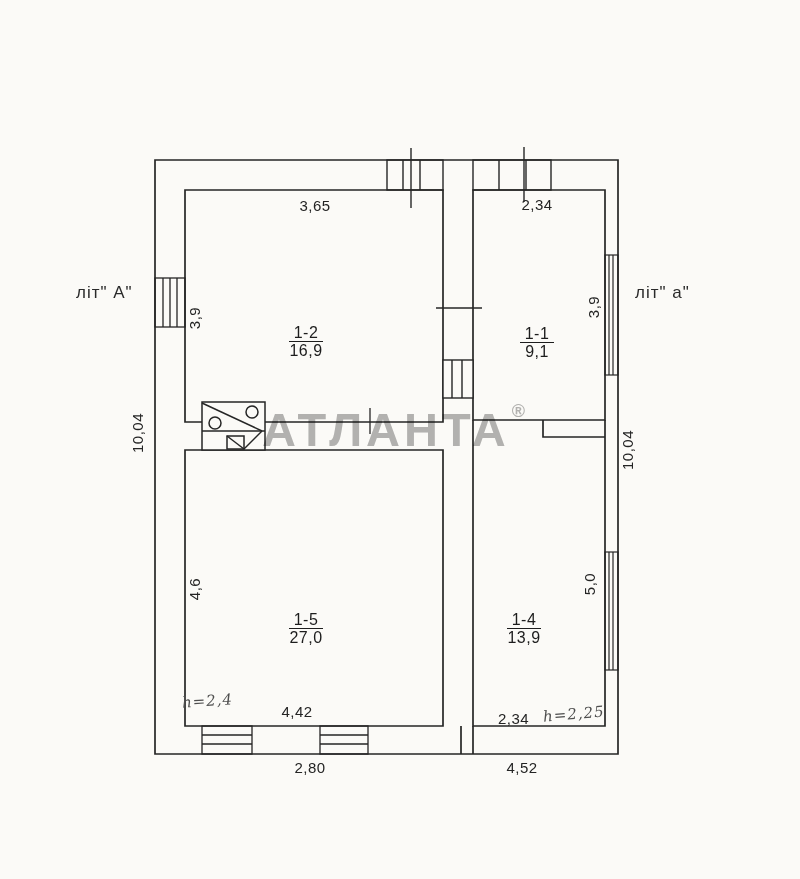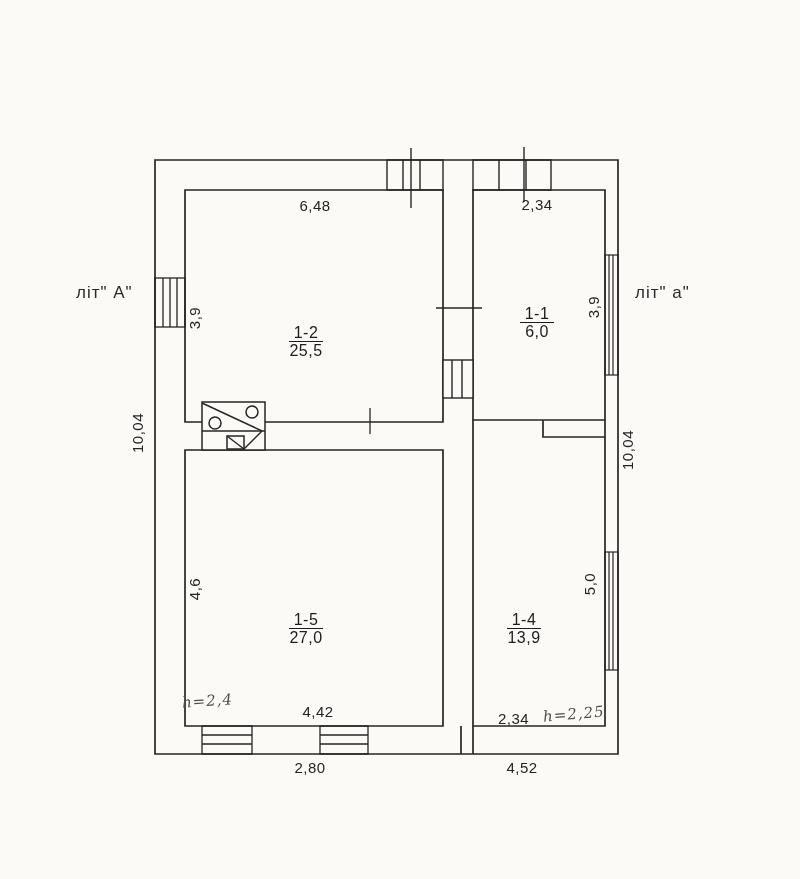--- a/index.html
+++ b/index.html
@@ -147,44 +147,45 @@
         <path d="M202,431 H265"></path>
         <path d="M262,431 L244,449"></path>
         <circle cx="215" cy="423" r="6"></circle>
         <circle cx="252" cy="412" r="6"></circle>
         <rect x="227" y="436" width="17" height="13"></rect>
         <path d="M227,436 L244,449"></path>
       </g>
     </g>
   </svg>
 
+  <div class="watermark"><span>АТЛАНТА</span><span class="reg">®</span></div>
 
   <div class="txt bldg" style="left:76px;top:283px;">літ" А"</div>
   <div class="txt bldg" style="left:635px;top:283px;">літ" а"</div>
 
   <div class="room-label" style="left:274px;top:287px;">
     <span class="num">1-2</span>
-    <span class="area">25,5</span>
+    <span class="area">16,9</span>
   </div>
-  <div class="room-label" style="left:505px;top:268px;">
+  <div class="room-label" style="left:505px;top:288px;">
     <span class="num">1-1</span>
-    <span class="area">6,0</span>
+    <span class="area">9,1</span>
   </div>
   <div class="room-label" style="left:274px;top:574px;">
     <span class="num">1-5</span>
     <span class="area">27,0</span>
   </div>
   <div class="room-label" style="left:492px;top:574px;">
     <span class="num">1-4</span>
     <span class="area">13,9</span>
   </div>
 
-  <div class="txt dim dim-h" style="left:285px;top:197px;">6,48</div>
+  <div class="txt dim dim-h" style="left:285px;top:197px;">3,65</div>
   <div class="txt dim dim-h" style="left:507px;top:196px;">2,34</div>
-  <div class="txt dim dim-h" style="left:288px;top:703px;">4,42</div>
+  <div class="txt dim dim-h" style="left:267px;top:703px;">4,42</div>
   <div class="txt dim" style="left:498px;top:710px;">2,34</div>
   <div class="txt dim dim-h" style="left:280px;top:759px;">2,80</div>
   <div class="txt dim dim-h" style="left:492px;top:759px;">4,52</div>
 
   <div class="txt dim dim-v" style="left:194px;top:318px;">3,9</div>
   <div class="txt dim dim-v" style="left:137px;top:433px;">10,04</div>
   <div class="txt dim dim-v" style="left:194px;top:589px;">4,6</div>
   <div class="txt dim dim-v" style="left:593px;top:307px;">3,9</div>
   <div class="txt dim dim-v" style="left:627px;top:450px;">10,04</div>
   <div class="txt dim dim-v" style="left:589px;top:584px;">5,0</div>

